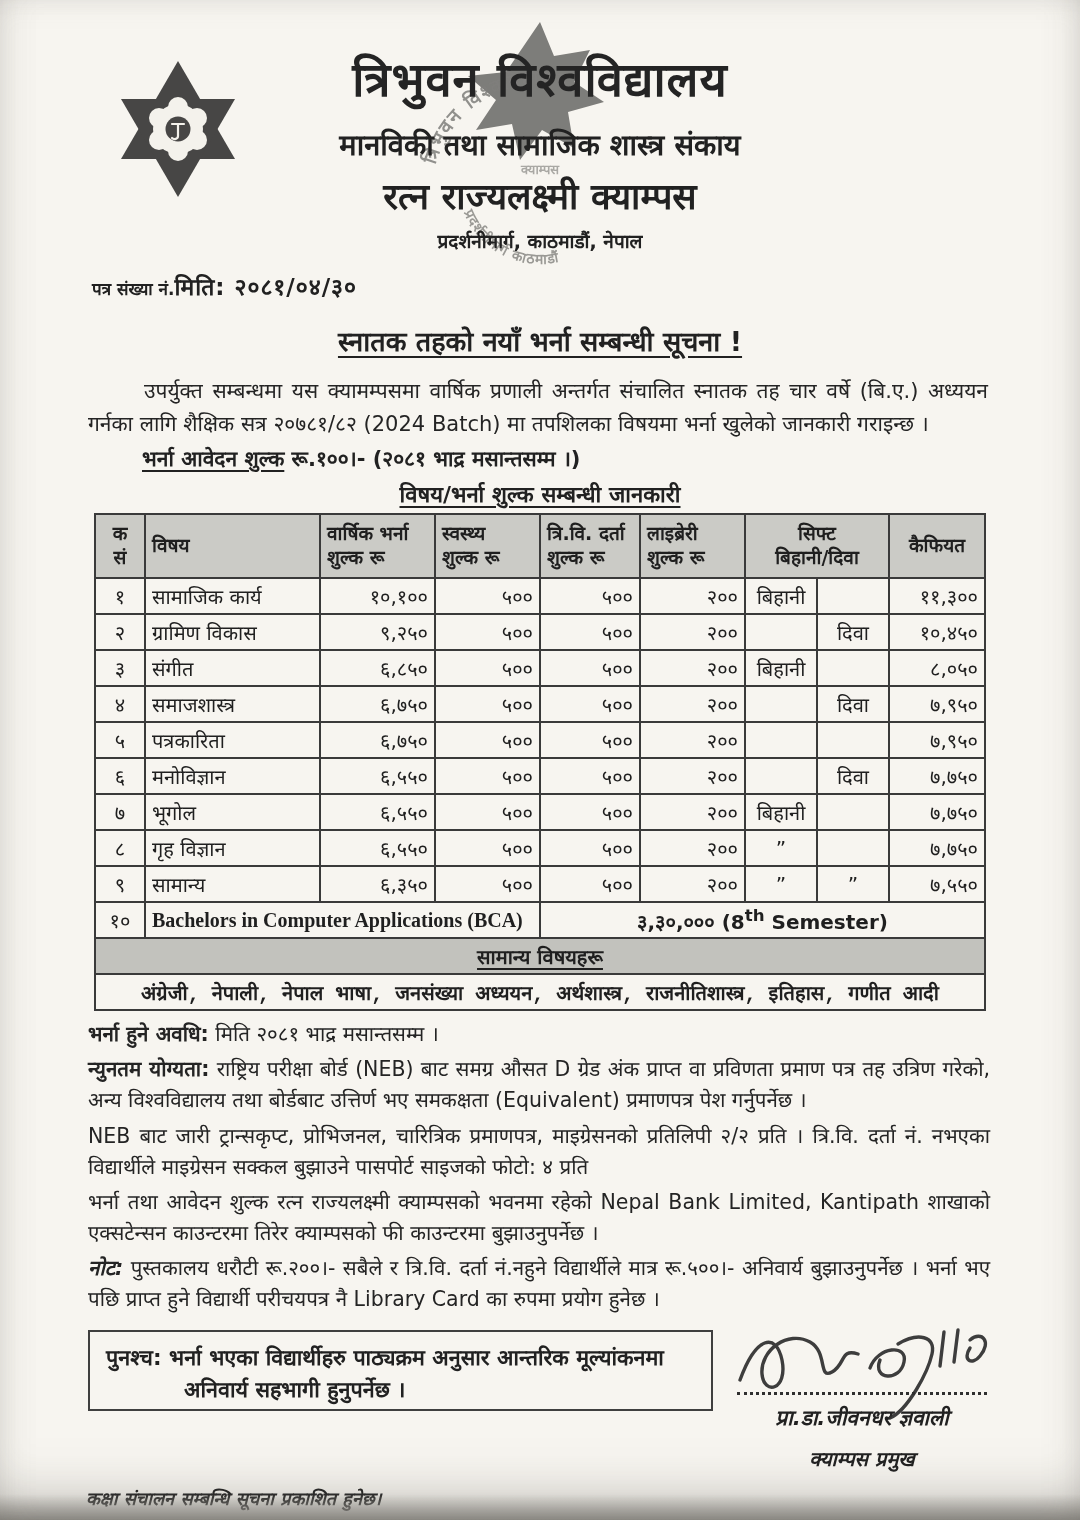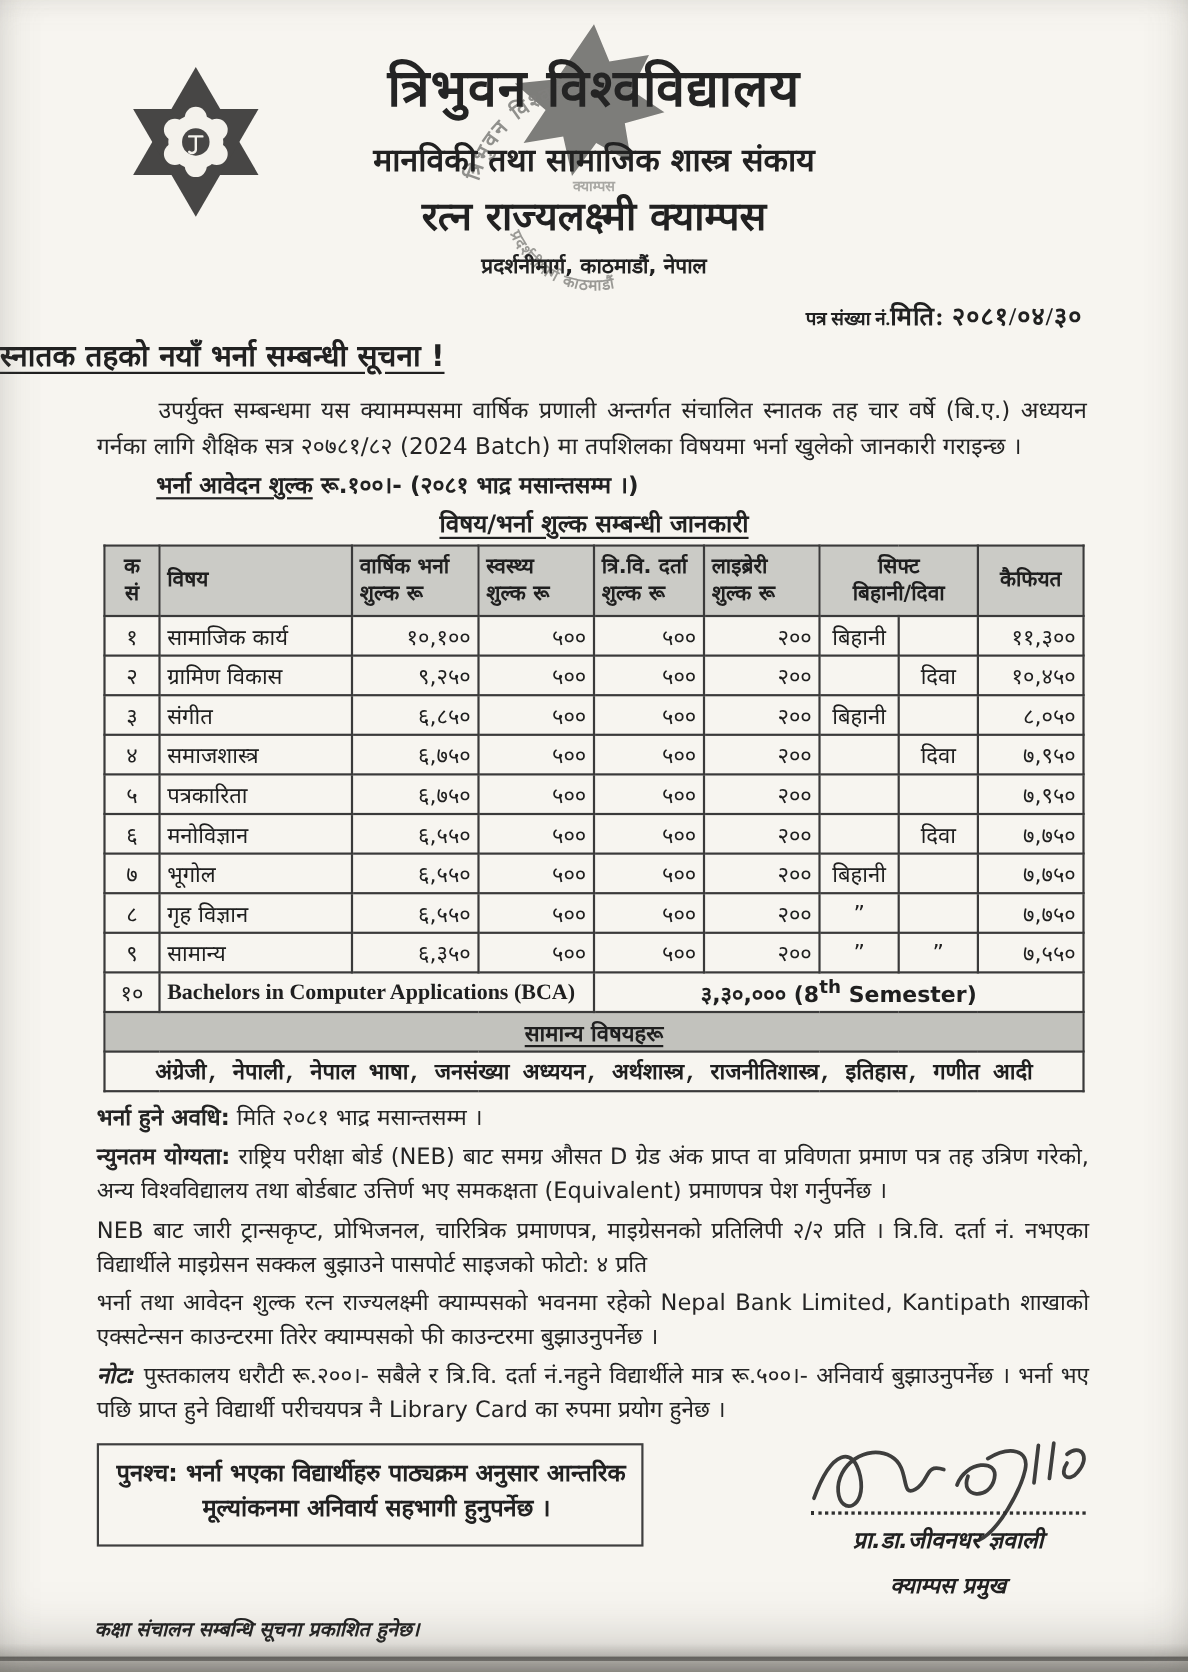--- a/index.html
+++ b/index.html
@@ -24,27 +24,27 @@
   
   .logo { position:absolute; left:112px; top:58px; z-index:3; }
   .watermark { position:absolute; left:50%; top:14px; transform:translateX(-50%);
     z-index:1; opacity:.78; filter:blur(.5px); }
   .header { position:relative; z-index:2; text-align:center; padding-top:46px; }
   .university { font-size:47px; font-weight:bold; letter-spacing:1px; color:#242424; }
   .faculty    { font-size:29px; font-weight:bold; margin-top:14px; }
   .campus     { font-size:36px; font-weight:bold; margin-top:8px; }
   .address    { font-size:19px; font-weight:bold; margin-top:8px; }
 
-  .meta-row { display:flex; justify-content:flex-end; align-items:baseline;
-    margin:16px 96px 0 92px; position:relative; z-index:2;font-family:Liberation Serif, serif; }
+  .meta-row { display:flex; justify-content:flex-start; align-items:baseline;
+    margin:16px 76px 0 92px; position:relative; z-index:2; }
   .letter-no { font-size:17px; font-weight:bold; }
   .doc-date  { font-size:23px; font-weight:bold; letter-spacing:1px; }
 
-  .notice-title { text-align:left; font-size:27px; font-weight:bold;
-    text-decoration:underline; text-underline-offset:5px; margin-top:2px; }
+  .notice-title { text-align:center; font-size:27px; font-weight:bold;
+    text-decoration:underline; text-underline-offset:5px; margin-top:20px; }
 
   .intro { margin:16px 92px 0 88px; font-size:21px; line-height:1.55;
     text-align:justify; text-indent:56px; color:#242424; }
 
   .fee-line { margin:4px 0 0 142px; font-size:21px; font-weight:bold; }
   .fee-line .u { text-decoration:underline; text-underline-offset:4px; }
 
   .table-title { text-align:center; font-size:22px; font-weight:bold;
     text-decoration:underline; text-underline-offset:4px; margin-top:6px; }
 
@@ -73,21 +73,21 @@
 
   
   .details { margin:8px 90px 0 88px; font-size:20.5px; line-height:1.52;
     text-align:justify; color:#242424; }
   .details p { margin-top:4px; }
   .lbl { font-weight:bold; }
   .lbl-italic { font-weight:bold; font-style:italic; }
 
   
   .ps-section { position:relative; margin:14px 88px 0 88px; height:150px; }
-  .ps-box { width:497px; border:2.5px solid #3f3f3f; padding:10px 14px 16px 16px;
+  .ps-box { width:625px; border:2.5px solid #3f3f3f; padding:10px 14px 3px 16px;
     font-size:21.5px; font-weight:bold; line-height:1.5;
     padding-left:16px; }
   .ps-box .wrap { display:block; padding-left:78px; text-indent:-78px; }
   .signature { position:absolute; right:-20px; top:-16px; width:300px; text-align:center;font-style:italic; }
   .sig-scrawl { position:relative; z-index:2; margin-bottom:-34px; }
   .sig-dots { border-bottom:3px dotted #2f2f2f; width:250px; margin:0 auto; height:0; }
   .sig-name { font-size:21px; font-weight:bold; margin-top:8px; }
   .sig-title { font-size:20px; font-weight:bold; margin-top:14px; }
 
   .class-note { margin:6px 0 0 86px; font-size:18px; font-weight:bold; font-style:italic; }

